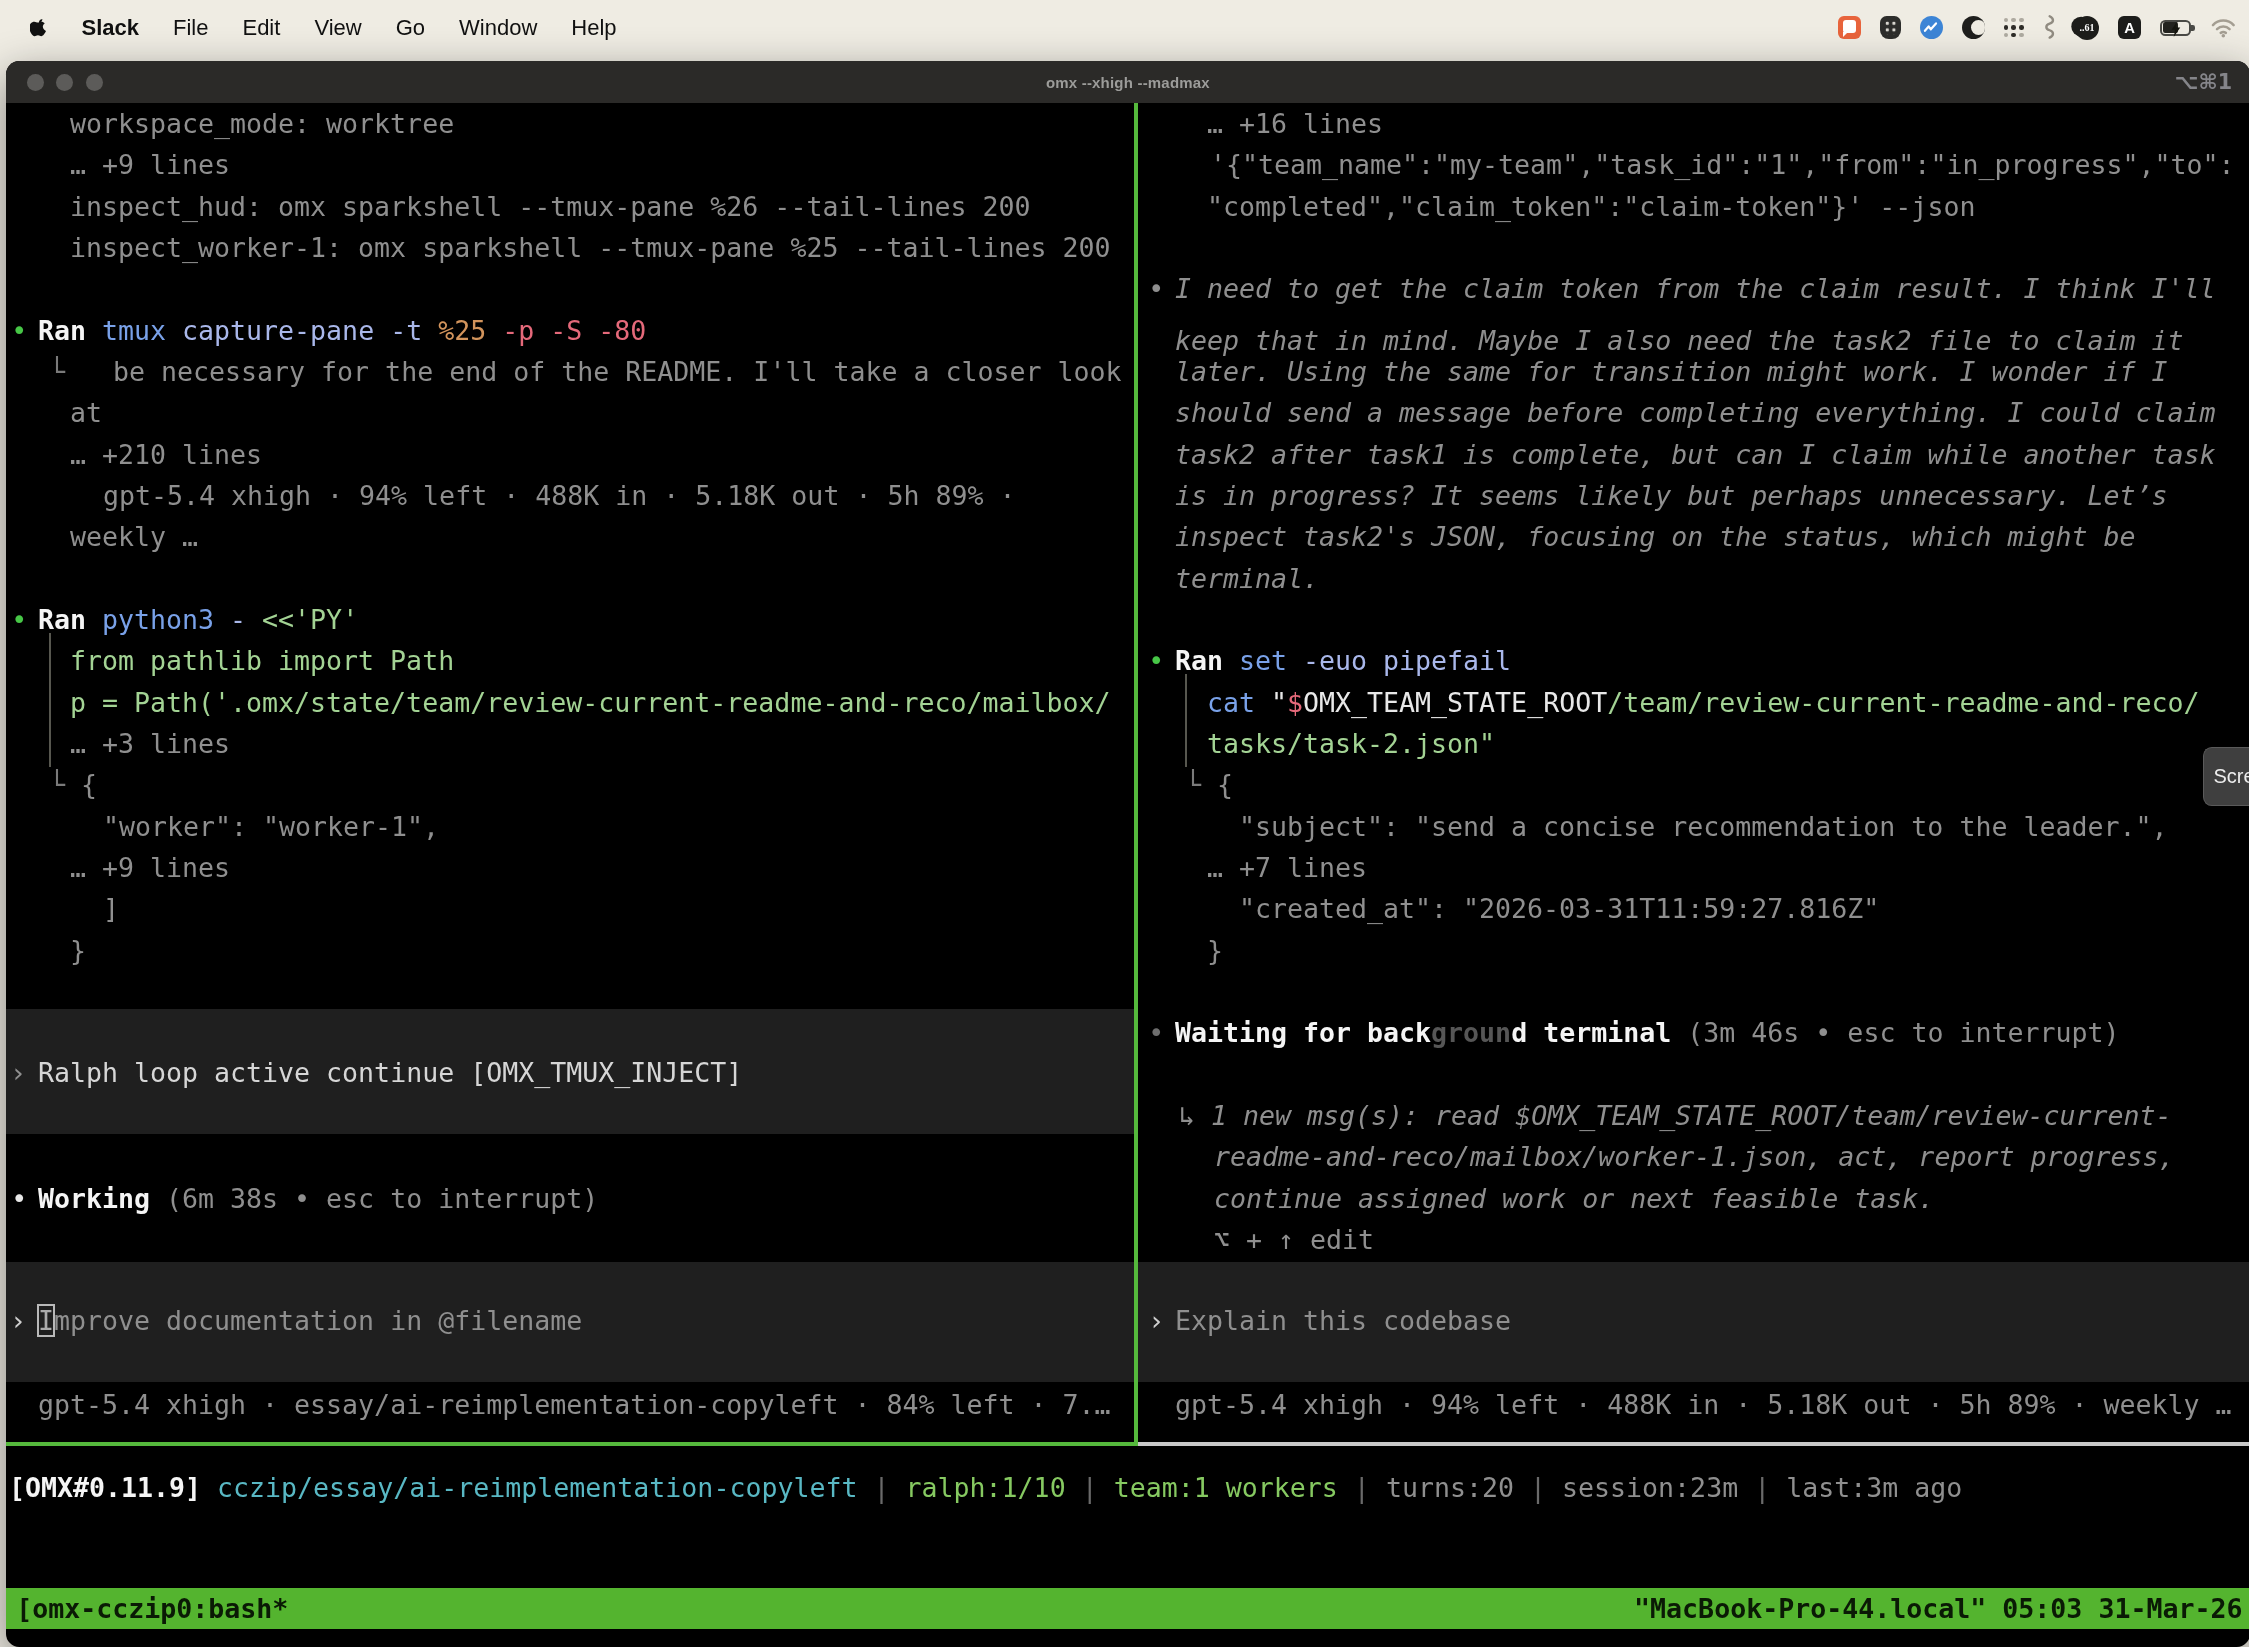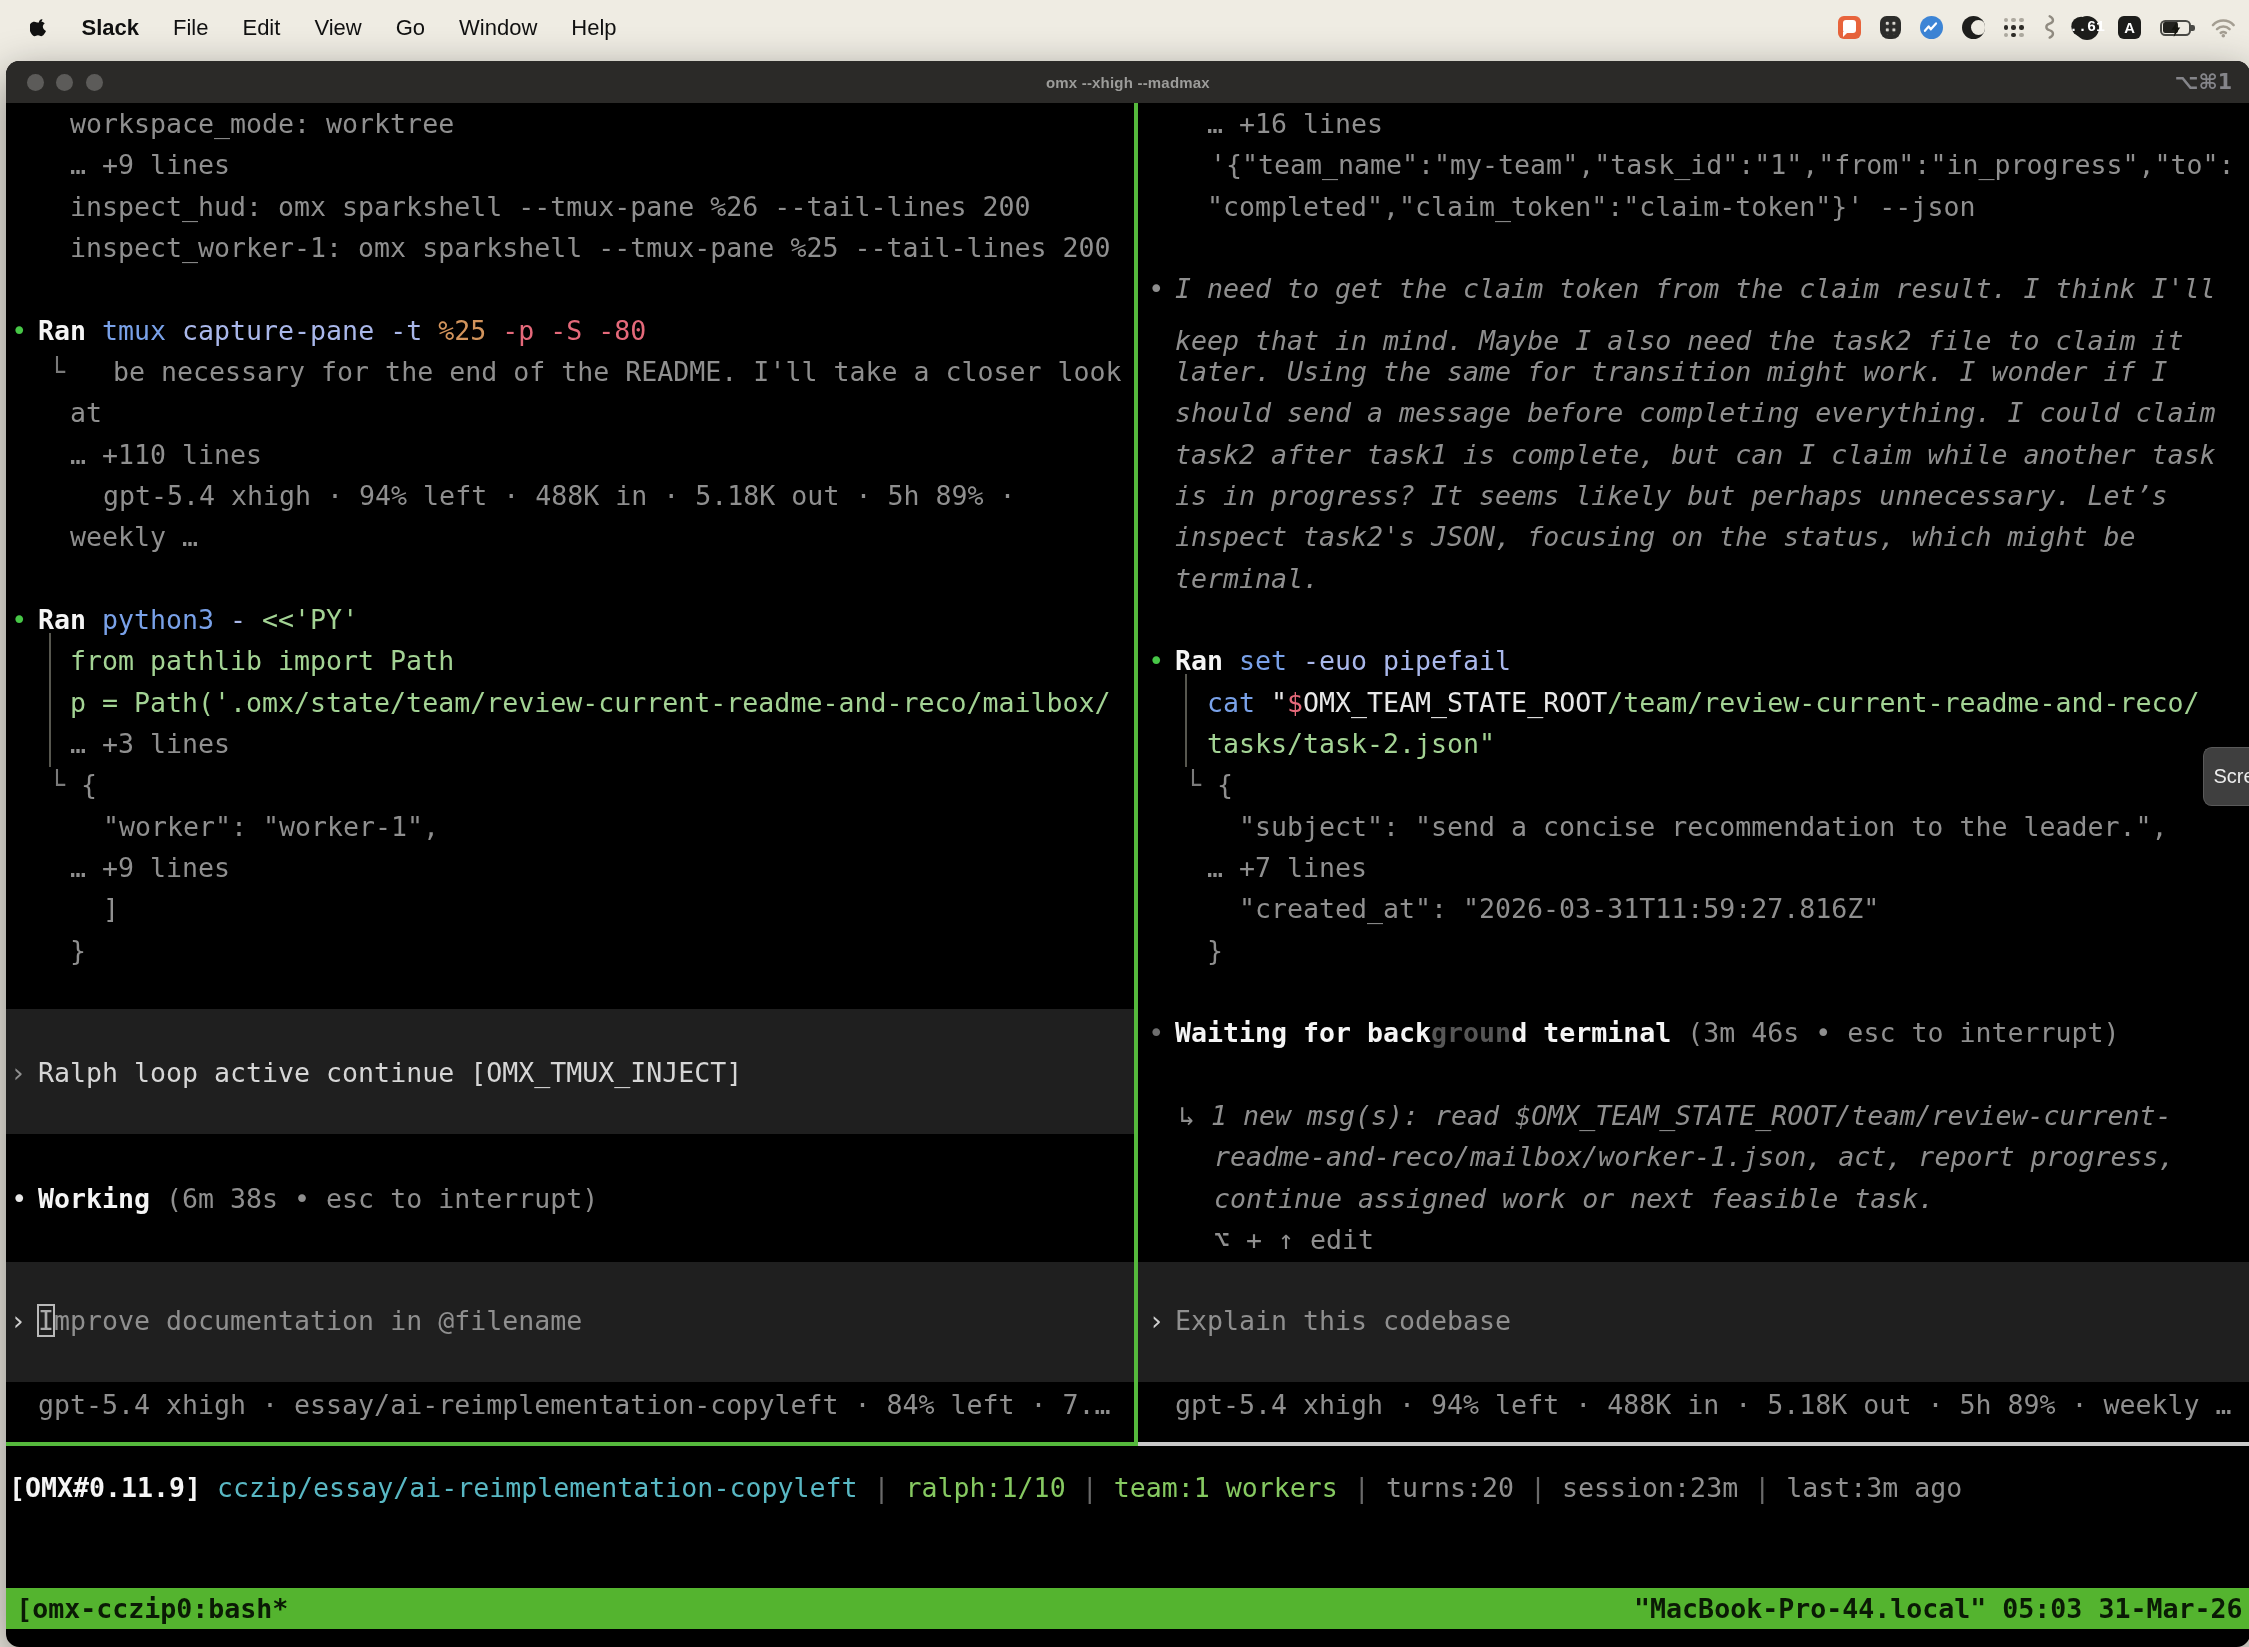--- a/index.html
+++ b/index.html
@@ -25,21 +25,21 @@
   .ic-rec u{position:absolute;left:4.4px;bottom:2.2px;width:0;height:0;border-left:5.2px solid #fff;border-bottom:5.2px solid transparent;}
   .ic-shield{width:20.7px;height:23.6px;background:#2d2d2b;border-radius:6.6px 6.6px 8.9px 8.9px;position:relative;}
   .ic-shield i{position:absolute;inset:4.4px 3.7px;background:radial-gradient(#d8d6cf 1.8px,transparent 1.9px) 0 0/6.6px 6.6px;}
   .ic-blue{width:23px;height:23px;background:#3d85d6;border-radius:50%;}
   .ic-moon{width:23px;height:23px;background:#1f1f1d;border-radius:50%;position:relative;overflow:hidden;}
   .ic-moon i{position:absolute;left:8.9px;top:3.7px;width:15.5px;height:15.5px;background:var(--desktop);border-radius:50%;}
   .ic-dots{width:20px;height:20px;display:grid;grid-template-columns:repeat(3,1fr);grid-template-rows:repeat(3,1fr);gap:3px;}
   .ic-dots i{width:4.4px;height:4.4px;border-radius:50%;background:#aeaaa0;}
   .ic-dots i:nth-child(4),.ic-dots i:nth-child(5),.ic-dots i:nth-child(6),.ic-dots i:nth-child(8){background:#2e2c28;}
   .ic-61{width:24px;height:24px;background:#1d1d1b;border-radius:50%;color:#fff;
-     font-family:Liberation Mono, monospace;font-size:15px;font-weight:700;display:flex;align-items:center;justify-content:center;
+     font-family:Liberation Serif, serif;font-size:10px;font-weight:700;display:flex;align-items:center;justify-content:center;
      box-shadow:-5.9px -1.5px 0 -2.2px #1d1d1b;}
   .ic-a{width:23px;height:23px;background:#1d1d1b;border-radius:5.9px;color:#fff;
      font-family:"Liberation Sans",sans-serif;font-size:14.8px;font-weight:700;display:flex;align-items:center;justify-content:center;}
   .ic-batt{width:31px;height:16px;border:2.2px solid #4a4a46;border-radius:5.2px;position:relative;}
   .ic-batt::after{content:"";position:absolute;right:-5.9px;top:3px;width:3.7px;height:6.6px;background:#4a4a46;border-radius:0 2.2px 2.2px 0;}
   .ic-batt i{position:absolute;left:0.7px;top:0.7px;bottom:0.7px;width:58%;background:#23231f;border-radius:2.2px;}
 
   
   .window{position:absolute;left:5.9px;top:61px;width:2244px;height:1586px;background:var(--terminal-bg);
     border-radius:13.3px;overflow:hidden;box-shadow:0 14.8px 44px rgba(0,0,0,.45);}
@@ -183,21 +183,21 @@
       <div class="band" style="left: 0px; top: 906px; width: 1128px; height: 125px;"></div>
       <div class="band" style="left: 0px; top: 1159px; width: 1128px; height: 120px;"></div>
       <div class="vrule" style="left: 43px; top: 530px; height: 134px;"></div>
       <div class="tline" style="left: 64px; top: 0px;"><span class="dim">workspace_mode: worktree</span></div>
       <div class="tline" style="left: 64px; top: 41px;"><span class="dim">… +9 lines</span></div>
       <div class="tline" style="left: 64px; top: 83px;"><span class="dim">inspect_hud: omx sparkshell --tmux-pane %26 --tail-lines 200</span></div>
       <div class="tline" style="left: 64px; top: 124px;"><span class="dim">inspect_worker-1: omx sparkshell --tmux-pane %25 --tail-lines 200</span></div>
       <div class="tline" style="left: 32px; top: 207px;"><span class="bullet b-green" style="left: -26.6px;">•</span><span class="wb">Ran</span><span class="blue"> tmux</span><span class="lav"> capture-pane -t</span><span class="orange"> %25</span><span class="red"> -p -S -80</span></div>
       <div class="tline" style="left: 43px; top: 248px;"><span class="dim2">└   </span><span class="dim">be necessary for the end of the README. I'll take a closer look</span></div>
       <div class="tline" style="left: 64px; top: 289px;"><span class="dim">at</span></div>
-      <div class="tline" style="left: 64px; top: 331px;"><span class="dim">… +110 lines</span></div>
+      <div class="tline" style="left: 64px; top: 331px;"><span class="dim">… +210 lines</span></div>
       <div class="tline" style="left: 97px; top: 372px;"><span class="dim">gpt-5.4 xhigh · 94% left · 488K in · 5.18K out · 5h 89% ·</span></div>
       <div class="tline" style="left: 64px; top: 413px;"><span class="dim">weekly …</span></div>
       <div class="tline" style="left: 32px; top: 496px;"><span class="bullet b-green" style="left: -26.6px;">•</span><span class="wb">Ran</span><span class="blue"> python3</span><span class="lav"> - </span><span class="green">&lt;&lt;'PY'</span></div>
       <div class="tline" style="left: 64px; top: 537px;"><span class="green">from pathlib import Path</span></div>
       <div class="tline" style="left: 64px; top: 579px;"><span class="green">p = Path('.omx/state/team/review-current-readme-and-reco/mailbox/</span></div>
       <div class="tline" style="left: 64px; top: 620px;"><span class="dim">… +3 lines</span></div>
       <div class="tline" style="left: 43px; top: 661px;"><span class="dim2">└ </span><span class="dim">{</span></div>
       <div class="tline" style="left: 97px; top: 703px;"><span class="dim">"worker": "worker-1",</span></div>
       <div class="tline" style="left: 64px; top: 744px;"><span class="dim">… +9 lines</span></div>
       <div class="tline" style="left: 97px; top: 785px;"><span class="dim">]</span></div>

